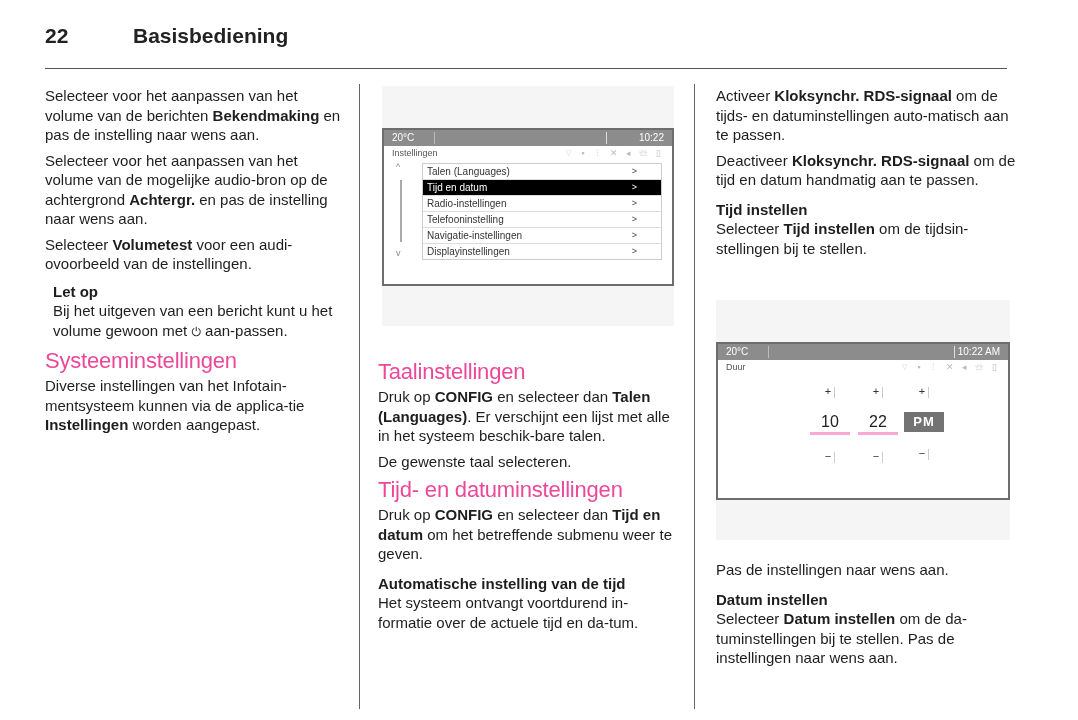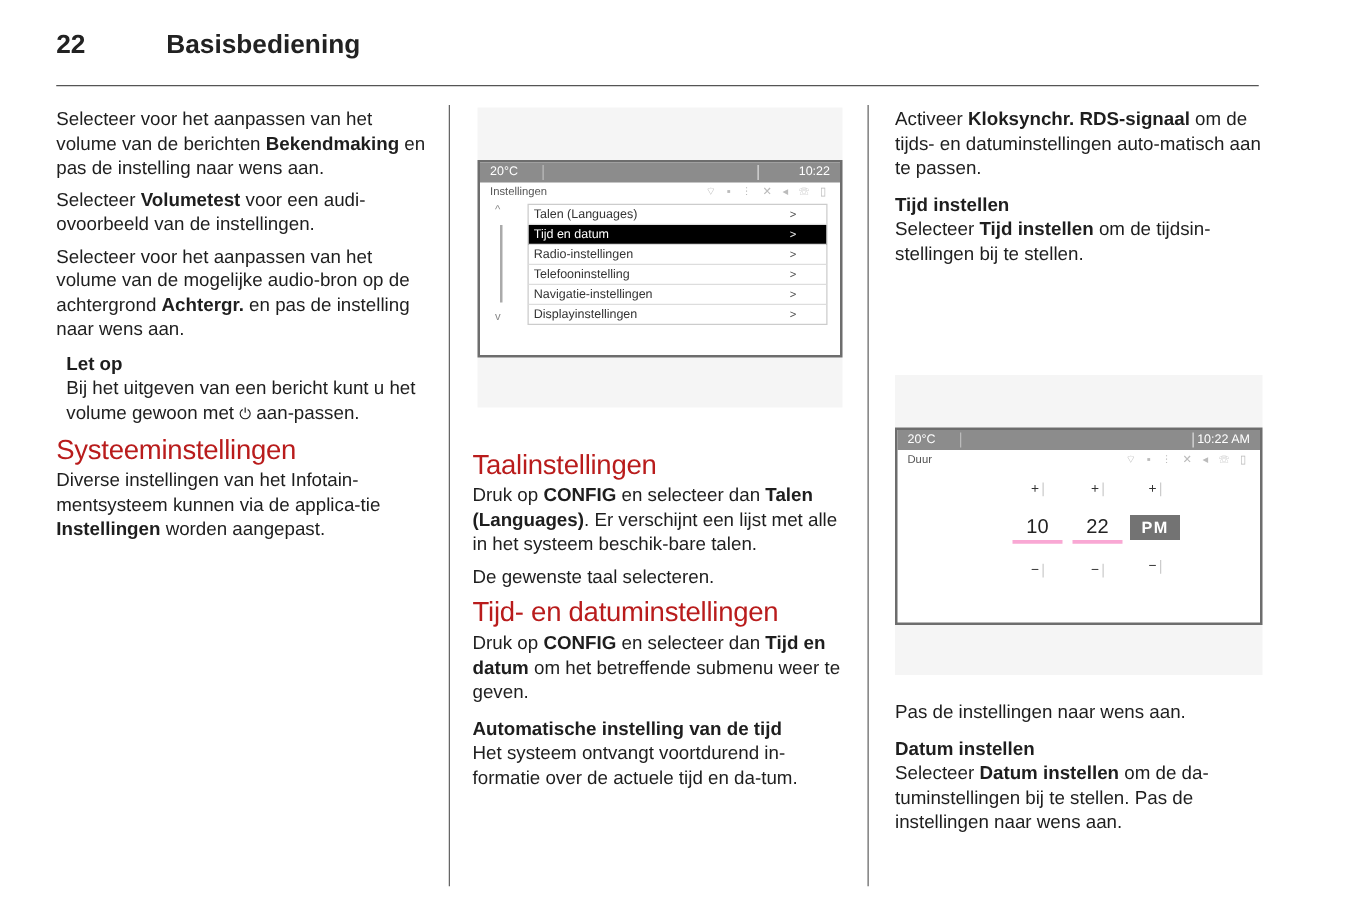--- a/index.html
+++ b/index.html
@@ -13,21 +13,21 @@
   .col1 { left: 45px; width: 300px; }
   .col2 { left: 378px; width: 300px; }
   .col3 { left: 716px; width: 300px; }
   .divider { position: absolute; width: 1px; background: #666; }
   .div1 { left: 359px; top: 84px; height: 625px; }
   .div2 { left: 694px; top: 84px; height: 625px; }
   p { margin: 0 0 6px 0; }
   b { font-weight: bold; }
   .note { margin-left: 8px; margin-top: 8px; }
   .note-title { font-weight: bold; }
-  .section-h { font-size: 22px; line-height: 26px; font-weight: normal; margin: 6px 0 2px 0; color: #b91c1c; letter-spacing: -0.2px; }
+  .section-h { font-size: 22px; line-height: 26px; font-weight: normal; margin: 6px 0 2px 0; color: #ec4899; letter-spacing: -0.2px; }
   .subsection-h { font-weight: bold; margin-top: 10px; }
 
   
   .shot { position: absolute; background: #f5f5f5; }
   .shot1 { left: 382px; top: 86px; width: 292px; height: 240px; }
   .shot2 { left: 716px; top: 300px; width: 294px; height: 240px; }
   .screen { position: absolute; left: 0; border: 2px solid #6d6d6d; background: #fff; box-sizing: border-box; }
   .shot1 .screen { top: 42px; width: 292px; height: 158px; }
   .shot2 .screen { top: 42px; width: 294px; height: 158px; }
   .statusbar { height: 16px; background: #8c8c8c; color: #fff; font-size: 10px; line-height: 16px; position: relative; }
@@ -62,22 +62,22 @@
   <div class="page-num">22</div>
   <div class="page-title">Basisbediening</div>
 </div>
 <div class="header-rule"></div>
 
 <div class="divider div1"></div>
 <div class="divider div2"></div>
 
 <div class="col col1">
   <p><span>Selecteer voor het aanpassen van het volume van de berichten </span><b>Bekendmaking</b><span> en pas de instelling naar wens aan.</span></p>
+  <p><span>Selecteer voor het aanpassen van het volume van de mogelijke audio-bron op de achtergrond </span><b>Achtergr.</b><span> en pas de instelling naar wens aan.</span></p>
   <p><span>Selecteer </span><b>Volumetest</b><span> voor een audi-ovoorbeeld van de instellingen.</span></p>
-  <p><span>Selecteer voor het aanpassen van het volume van de mogelijke audio-bron op de achtergrond </span><b>Achtergr.</b><span> en pas de instelling naar wens aan.</span></p>
   <div class="note">
     <div class="note-title">Let op</div>
     <p><span>Bij het uitgeven van een bericht kunt u het volume gewoon met </span><span style="font-size:12px;">⏻</span><span> aan-passen.</span></p>
   </div>
   <h2 class="section-h">Systeeminstellingen</h2>
   <p><span>Diverse instellingen van het Infotain-mentsysteem kunnen via de applica-tie </span><b>Instellingen</b><span> worden aangepast.</span></p>
 </div>
 
 <div class="shot shot1">
   <div class="screen">
@@ -110,20 +110,21 @@
   <p><span>Druk op </span><b>CONFIG</b><span> en selecteer dan </span><b>Talen (Languages)</b><span>. Er verschijnt een lijst met alle in het systeem beschik-bare talen.</span></p>
   <p>De gewenste taal selecteren.</p>
   <h2 class="section-h">Tijd- en datuminstellingen</h2>
   <p><span>Druk op </span><b>CONFIG</b><span> en selecteer dan </span><b>Tijd en datum</b><span> om het betreffende submenu weer te geven.</span></p>
   <div class="subsection-h">Automatische instelling van de tijd</div>
   <p>Het systeem ontvangt voortdurend in-formatie over de actuele tijd en da-tum.</p>
 </div>
 
 <div class="col col3">
   <p><span>Activeer </span><b>Kloksynchr. RDS-signaal</b><span> om de tijds- en datuminstellingen auto-matisch aan te passen.</span></p>
+  <p><span>Deactiveer </span><b>Kloksynchr. RDS-signaal</b><span> om de tijd en datum handmatig aan te passen.</span></p>
   <div class="subsection-h">Tijd instellen</div>
   <p><span>Selecteer </span><b>Tijd instellen</b><span> om de tijdsin-stellingen bij te stellen.</span></p>
 </div>
 
 <div class="shot shot2">
   <div class="screen">
     <div class="statusbar">
       <span class="temp">20°C</span>
       <span class="sep1"></span>
       <span class="sep2" style="left:236px;"></span>

